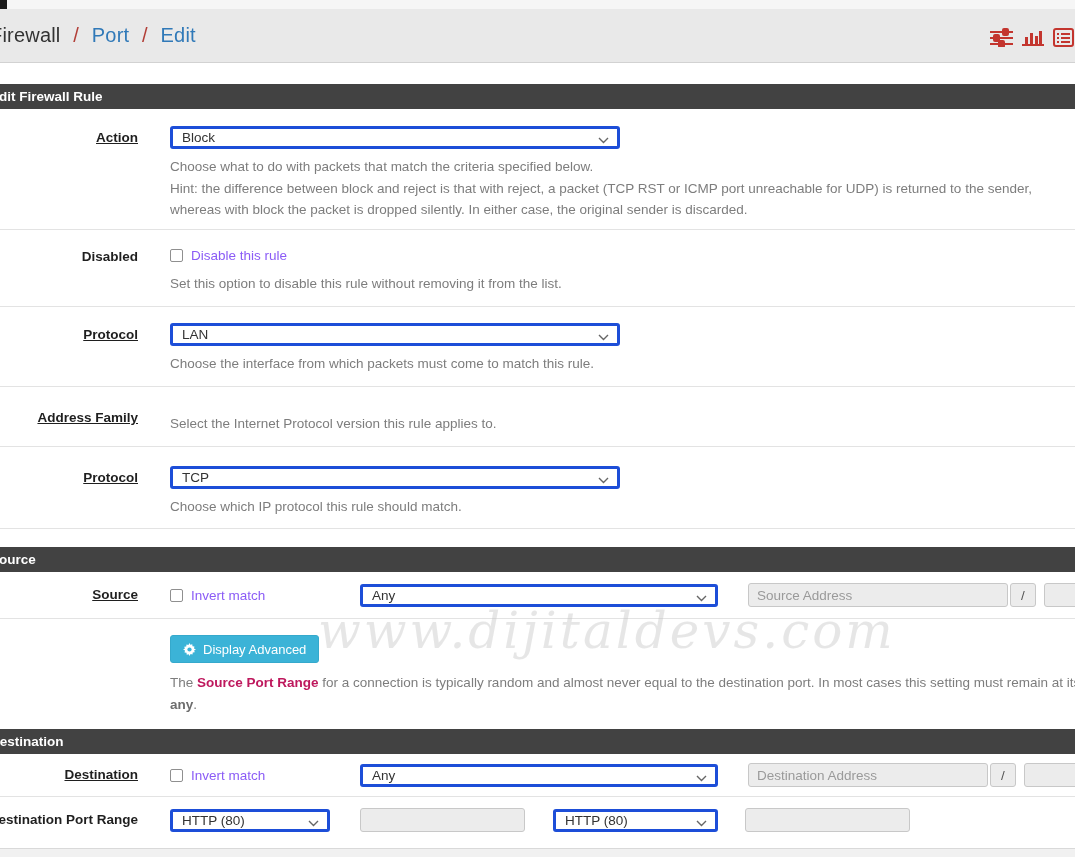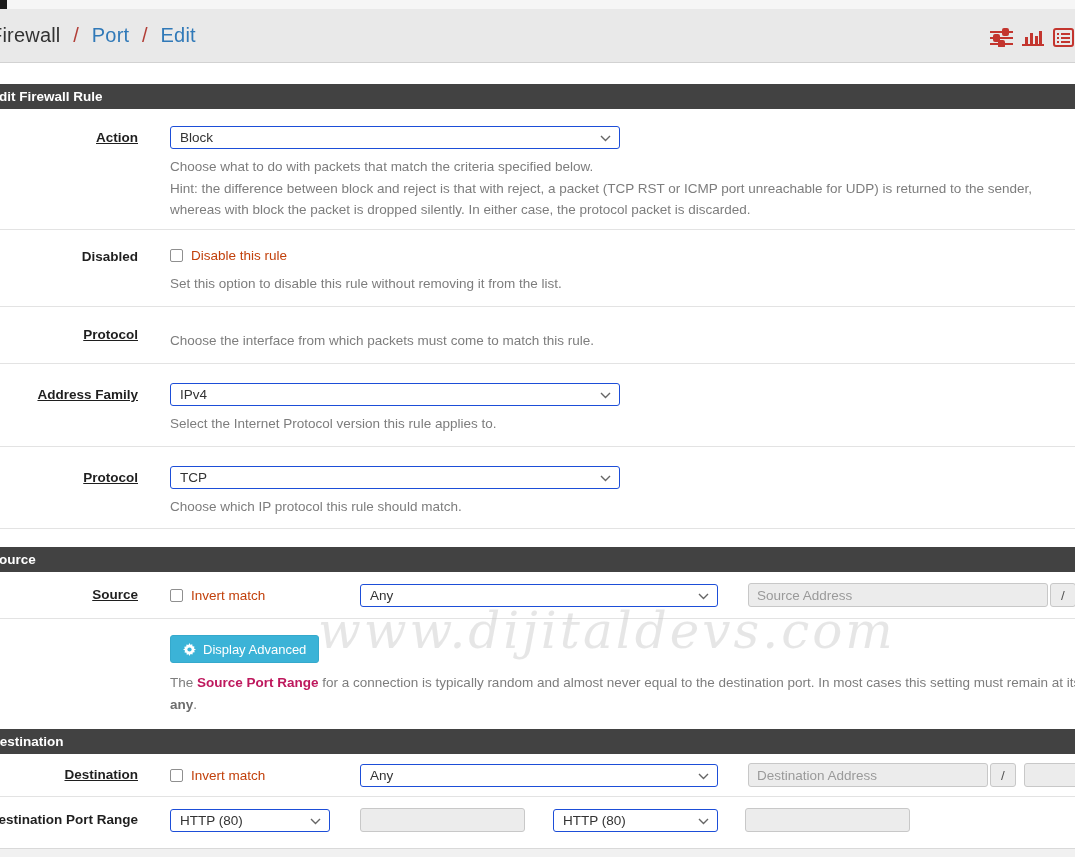--- a/index.html
+++ b/index.html
@@ -39,21 +39,21 @@
   .flabel {
     width:150px; flex-shrink:0;
     display:flex; justify-content:flex-end; align-items:flex-start;
     font-weight:bold; color:#1f1f1f; padding-top:4px;
   }
   .flabel span { white-space:nowrap;text-align:center; }
   .lbl-u { text-decoration:underline; }
   .fcontrol { margin-left:32px; flex:1 1 auto; min-width:0; }
 
   .sel {
-    height:23px; border:1px solid #1d4ed8; border-radius:3px; background:#fff;
+    height:23px; border:3px solid #1d4ed8; border-radius:3px; background:#fff;
     display:flex; align-items:center; padding:0 22px 0 9px; position:relative;
     color:#333; cursor:pointer;
   }
   .sel .chev { position:absolute; right:8px; top:8px; }
   .w450 { width:450px; }
   .w358 { width:358px; }
   .w160 { width:160px; }
   .w165 { width:165px; }
 
   .txt {
@@ -62,21 +62,21 @@
   }
   .txt:disabled, .txt.gray { background:#ececec; color:#777; }
   .txt::placeholder { color:#9a9a9a; opacity:1; }
 
   .help { color:#7d7d7d; line-height:1.6; }
   .cb {
     appearance:none; -webkit-appearance:none;
     width:13px; height:13px; border:1px solid #8f8f8f; border-radius:2px;
     background:#fff; margin:0 8px 0 0; vertical-align:-2px; cursor:pointer;
   }
-  .cb-label { color:#c2410c; }
+  .cb-label { color:#8b5cf6; }
 
   .hrow { display:flex; align-items:center; }
   .slashbox {
     width:26px; height:24px; margin-left:2px; background:#ececec;
     border:1px solid #c8c8c8; border-radius:3px;
     display:flex; align-items:center; justify-content:center; color:#555;
   }
   .maskbox {
     width:75px; height:24px; margin-left:8px; background:#ececec;
     border:1px solid #c8c8c8; border-radius:3px;
@@ -169,21 +169,21 @@
         <span class="lbl-u">Action</span>
       </div>
     <div class="fcontrol">
       <div class="sel w450">
         <span>Block</span>
         <svg class="chev" width="11" height="7" viewBox="0 0 11 7">
             <polyline points="1,1 5.5,5.5 10,1" stroke="#666" stroke-width="1.4" fill="none"></polyline>
           </svg>
       </div>
       <div class="help" style="margin-top:7px;">Choose what to do with packets that match the criteria specified below.</div>
-      <div class="help" style="width:900px; margin-top:0;">Hint: the difference between block and reject is that with reject, a packet (TCP RST or ICMP port unreachable for UDP) is returned to the sender, whereas with block the packet is dropped silently. In either case, the protocol packet is discarded.</div>
+      <div class="help" style="width:900px; margin-top:0;">Hint: the difference between block and reject is that with reject, a packet (TCP RST or ICMP port unreachable for UDP) is returned to the sender, whereas with block the packet is dropped silently. In either case, the original sender is discarded.</div>
     </div>
   </div>
 
   <div class="frow" style="padding:18px 0 12px 0;">
     <div class="flabel" style="padding-top:1px;">
         <span>Disabled</span>
       </div>
     <div class="fcontrol">
       <label style="display:flex;align-items:center;cursor:pointer;">
         <input type="checkbox" class="cb" style="">
@@ -191,35 +191,35 @@
       </label>
       <div class="help" style="margin-top:10px;">Set this option to disable this rule without removing it from the list.</div>
     </div>
   </div>
 
   <div class="frow" style="padding:16px 0 11px 0;">
     <div class="flabel">
         <span class="lbl-u">Protocol</span>
       </div>
     <div class="fcontrol">
-      <div class="help" style="margin-top:7px;">Choose the interface from which packets must come to match this rule.</div>
-    </div>
-  </div>
-
-  <div class="frow" style="padding:19px 0 11px 0;">
-    <div class="flabel">
-        <span class="lbl-u">Address Family</span>
-      </div>
-    <div class="fcontrol">
       <div class="sel w450">
-        <span>IPv4</span>
+        <span>LAN</span>
         <svg class="chev" width="11" height="7" viewBox="0 0 11 7">
             <polyline points="1,1 5.5,5.5 10,1" stroke="#666" stroke-width="1.4" fill="none"></polyline>
           </svg>
       </div>
+      <div class="help" style="margin-top:7px;">Choose the interface from which packets must come to match this rule.</div>
+    </div>
+  </div>
+
+  <div class="frow" style="padding:19px 0 11px 0;">
+    <div class="flabel">
+        <span class="lbl-u">Address Family</span>
+      </div>
+    <div class="fcontrol">
       <div class="help" style="margin-top:7px;">Select the Internet Protocol version this rule applies to.</div>
     </div>
   </div>
 
   <div class="frow" style="padding:19px 0 11px 0;">
     <div class="flabel">
         <span class="lbl-u">Protocol</span>
       </div>
     <div class="fcontrol">
       <div class="sel w450">
@@ -247,21 +247,21 @@
         <label style="width:190px; display:flex; align-items:center; cursor:pointer;">
           <input type="checkbox" class="cb" style="">
           <span class="cb-label">Invert match</span>
         </label>
         <div class="sel w358">
           <span>Any</span>
           <svg class="chev" width="11" height="7" viewBox="0 0 11 7">
               <polyline points="1,1 5.5,5.5 10,1" stroke="#666" stroke-width="1.4" fill="none"></polyline>
             </svg>
         </div>
-        <input class="txt" style="width: 300px; margin-left: 30px;" disabled="" placeholder="Source Address">
+        <input class="txt" style="width: 260px; margin-left: 30px;" disabled="" placeholder="Source Address">
         <div class="slashbox">
             <span>/</span>
           </div>
         <div class="maskbox"></div>
       </div>
     </div>
   </div>
 
   <div style="display:flex; padding:16px 0 14px 0;">
     <div class="flabel">

